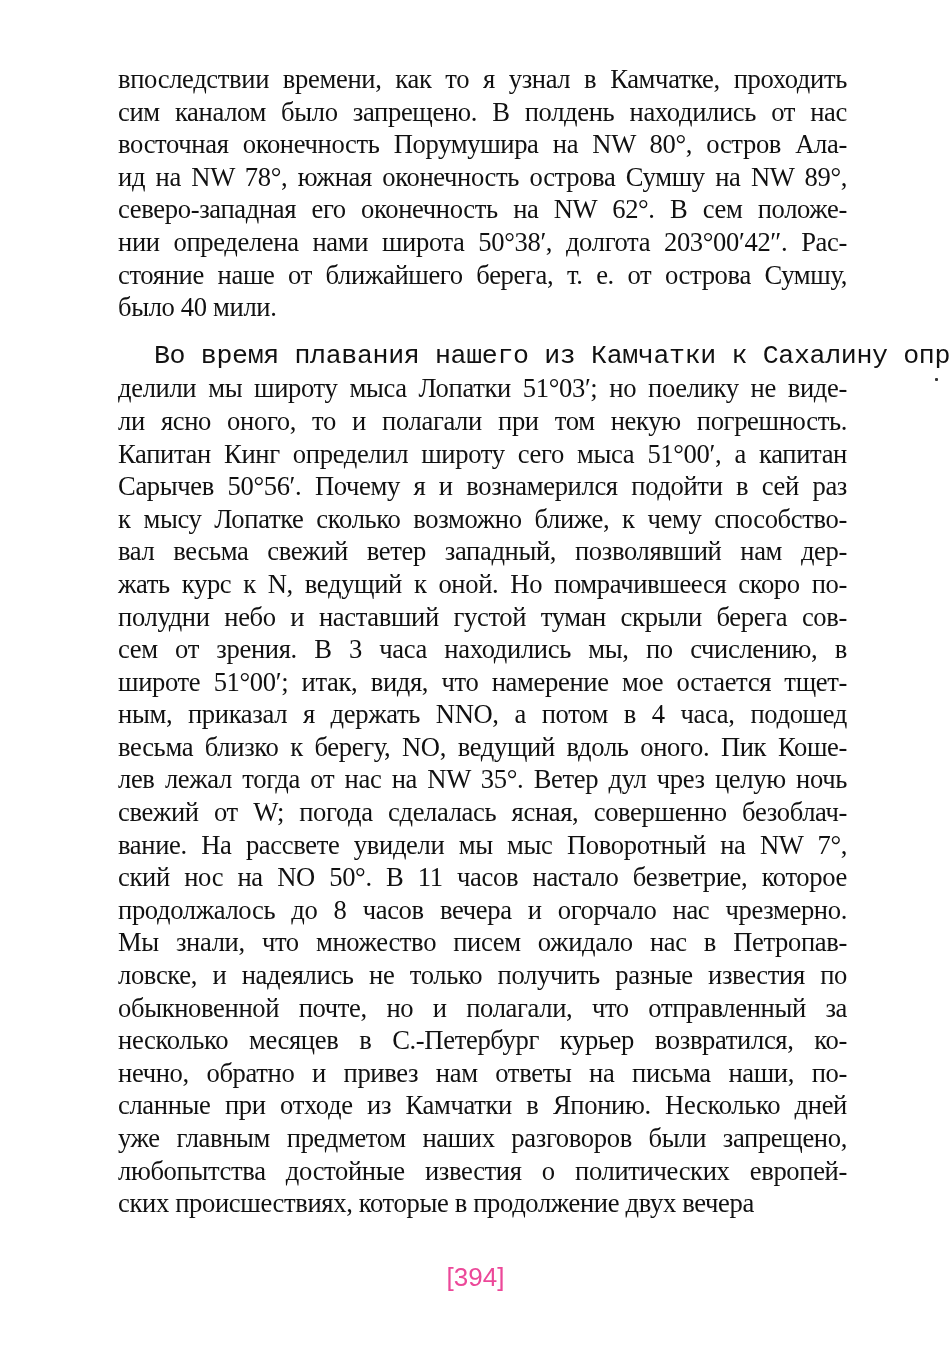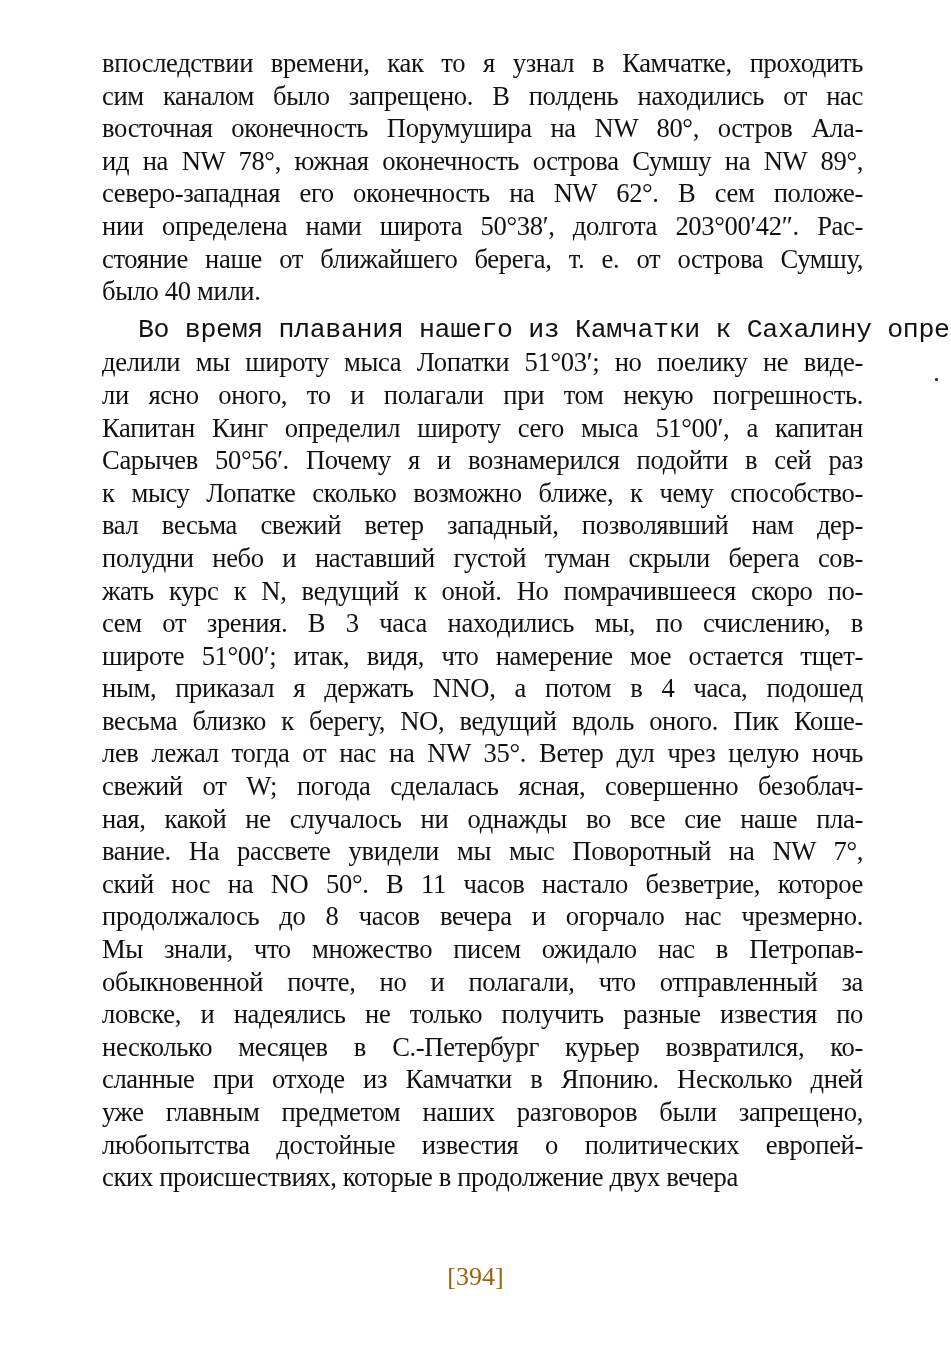--- a/index.html
+++ b/index.html
@@ -14,21 +14,21 @@
       overflow: hidden;
       color: #111111;
     }
     .page {
       position: absolute;
       left: 102px;
       top: 47px;
       width: 761px;
     }
     .para {
-      margin: 0;
+      margin: 16px;
       font-family: "Liberation Serif", "DejaVu Serif", serif;
       font-size: 26.6px;
       line-height: 32.6px;
       letter-spacing: -0.35px;
       word-spacing: 0px;
     }
     .para.first {
       text-indent: 0;
     }
     .para.indent {
@@ -59,23 +59,23 @@
       height: 3px;
       background: #333;
       border-radius: 1px;
     }
     .page-number {
       position: absolute;
       left: 0;
       width: 951px;
       top: 1262px;
       text-align: center;
-      font-family: Liberation Serif, serif;
+      font-family: Liberation Sans, sans-serif;
       font-size: 26px;
-      color: #a16207;
+      color: #ec4899;
     }
   </style>
 </head>
 <body>
 
 <div class="page">
   <div class="para first" id="p0">
       <span class="line">впоследствии времени, как то я узнал в Камчатке, проходить</span>
       <span class="line">сим каналом было запрещено. В полдень находились от нас</span>
       <span class="line">восточная оконечность Порумушира на NW 80°, остров Ала-</span>
@@ -86,36 +86,36 @@
       <span class="line last">было 40 мили.</span>
     </div>
   <div class="para indent" id="p1">
       <span class="line indented">Во время плавания нашего из Камчатки к Сахалину опре-</span>
       <span class="line">делили мы широту мыса Лопатки 51°03′; но поелику не виде-</span>
       <span class="line">ли ясно оного, то и полагали при том некую погрешность.</span>
       <span class="line">Капитан Кинг определил широту сего мыса 51°00′, а капитан</span>
       <span class="line">Сарычев 50°56′. Почему я и вознамерился подойти в сей раз</span>
       <span class="line">к мысу Лопатке сколько возможно ближе, к чему способство-</span>
       <span class="line">вал весьма свежий ветер западный, позволявший нам дер-</span>
+      <span class="line">жать курс к N, ведущий к оной. Но помрачившееся скоро по-</span>
       <span class="line">полудни небо и наставший густой туман скрыли берега сов-</span>
-      <span class="line">жать курс к N, ведущий к оной. Но помрачившееся скоро по-</span>
       <span class="line">сем от зрения. В 3 часа находились мы, по счислению, в</span>
       <span class="line">широте 51°00′; итак, видя, что намерение мое остается тщет-</span>
       <span class="line">ным, приказал я держать NNO, а потом в 4 часа, подошед</span>
       <span class="line">весьма близко к берегу, NO, ведущий вдоль оного. Пик Коше-</span>
       <span class="line">лев лежал тогда от нас на NW 35°. Ветер дул чрез целую ночь</span>
       <span class="line">свежий от W; погода сделалась ясная, совершенно безоблач-</span>
-      <span class="line">ная, какой не случалось ни однажды во все сие наше пла-</span>
       <span class="line">вание. На рассвете увидели мы мыс Поворотный на NW 7°,</span>
       <span class="line">ский нос на NO 50°. В 11 часов настало безветрие, которое</span>
       <span class="line">продолжалось до 8 часов вечера и огорчало нас чрезмерно.</span>
       <span class="line">Мы знали, что множество писем ожидало нас в Петропав-</span>
+      <span class="line">ловске, и надеялись не только получить разные известия по</span>
       <span class="line">обыкновенной почте, но и полагали, что отправленный за</span>
-      <span class="line">ловске, и надеялись не только получить разные известия по</span>
       <span class="line">несколько месяцев в С.-Петербург курьер возвратился, ко-</span>
+      <span class="line">нечно, обратно и привез нам ответы на письма наши, по-</span>
       <span class="line">сланные при отходе из Камчатки в Японию. Несколько дней</span>
       <span class="line">уже главным предметом наших разговоров были запрещено,</span>
       <span class="line">любопытства достойные известия о политических европей-</span>
       <span class="line last">ских происшествиях, которые в продолжение двух вечера</span>
     </div>
 </div>
 
 <div class="speck"></div>
 
 <div class="page-number">[394]</div>

